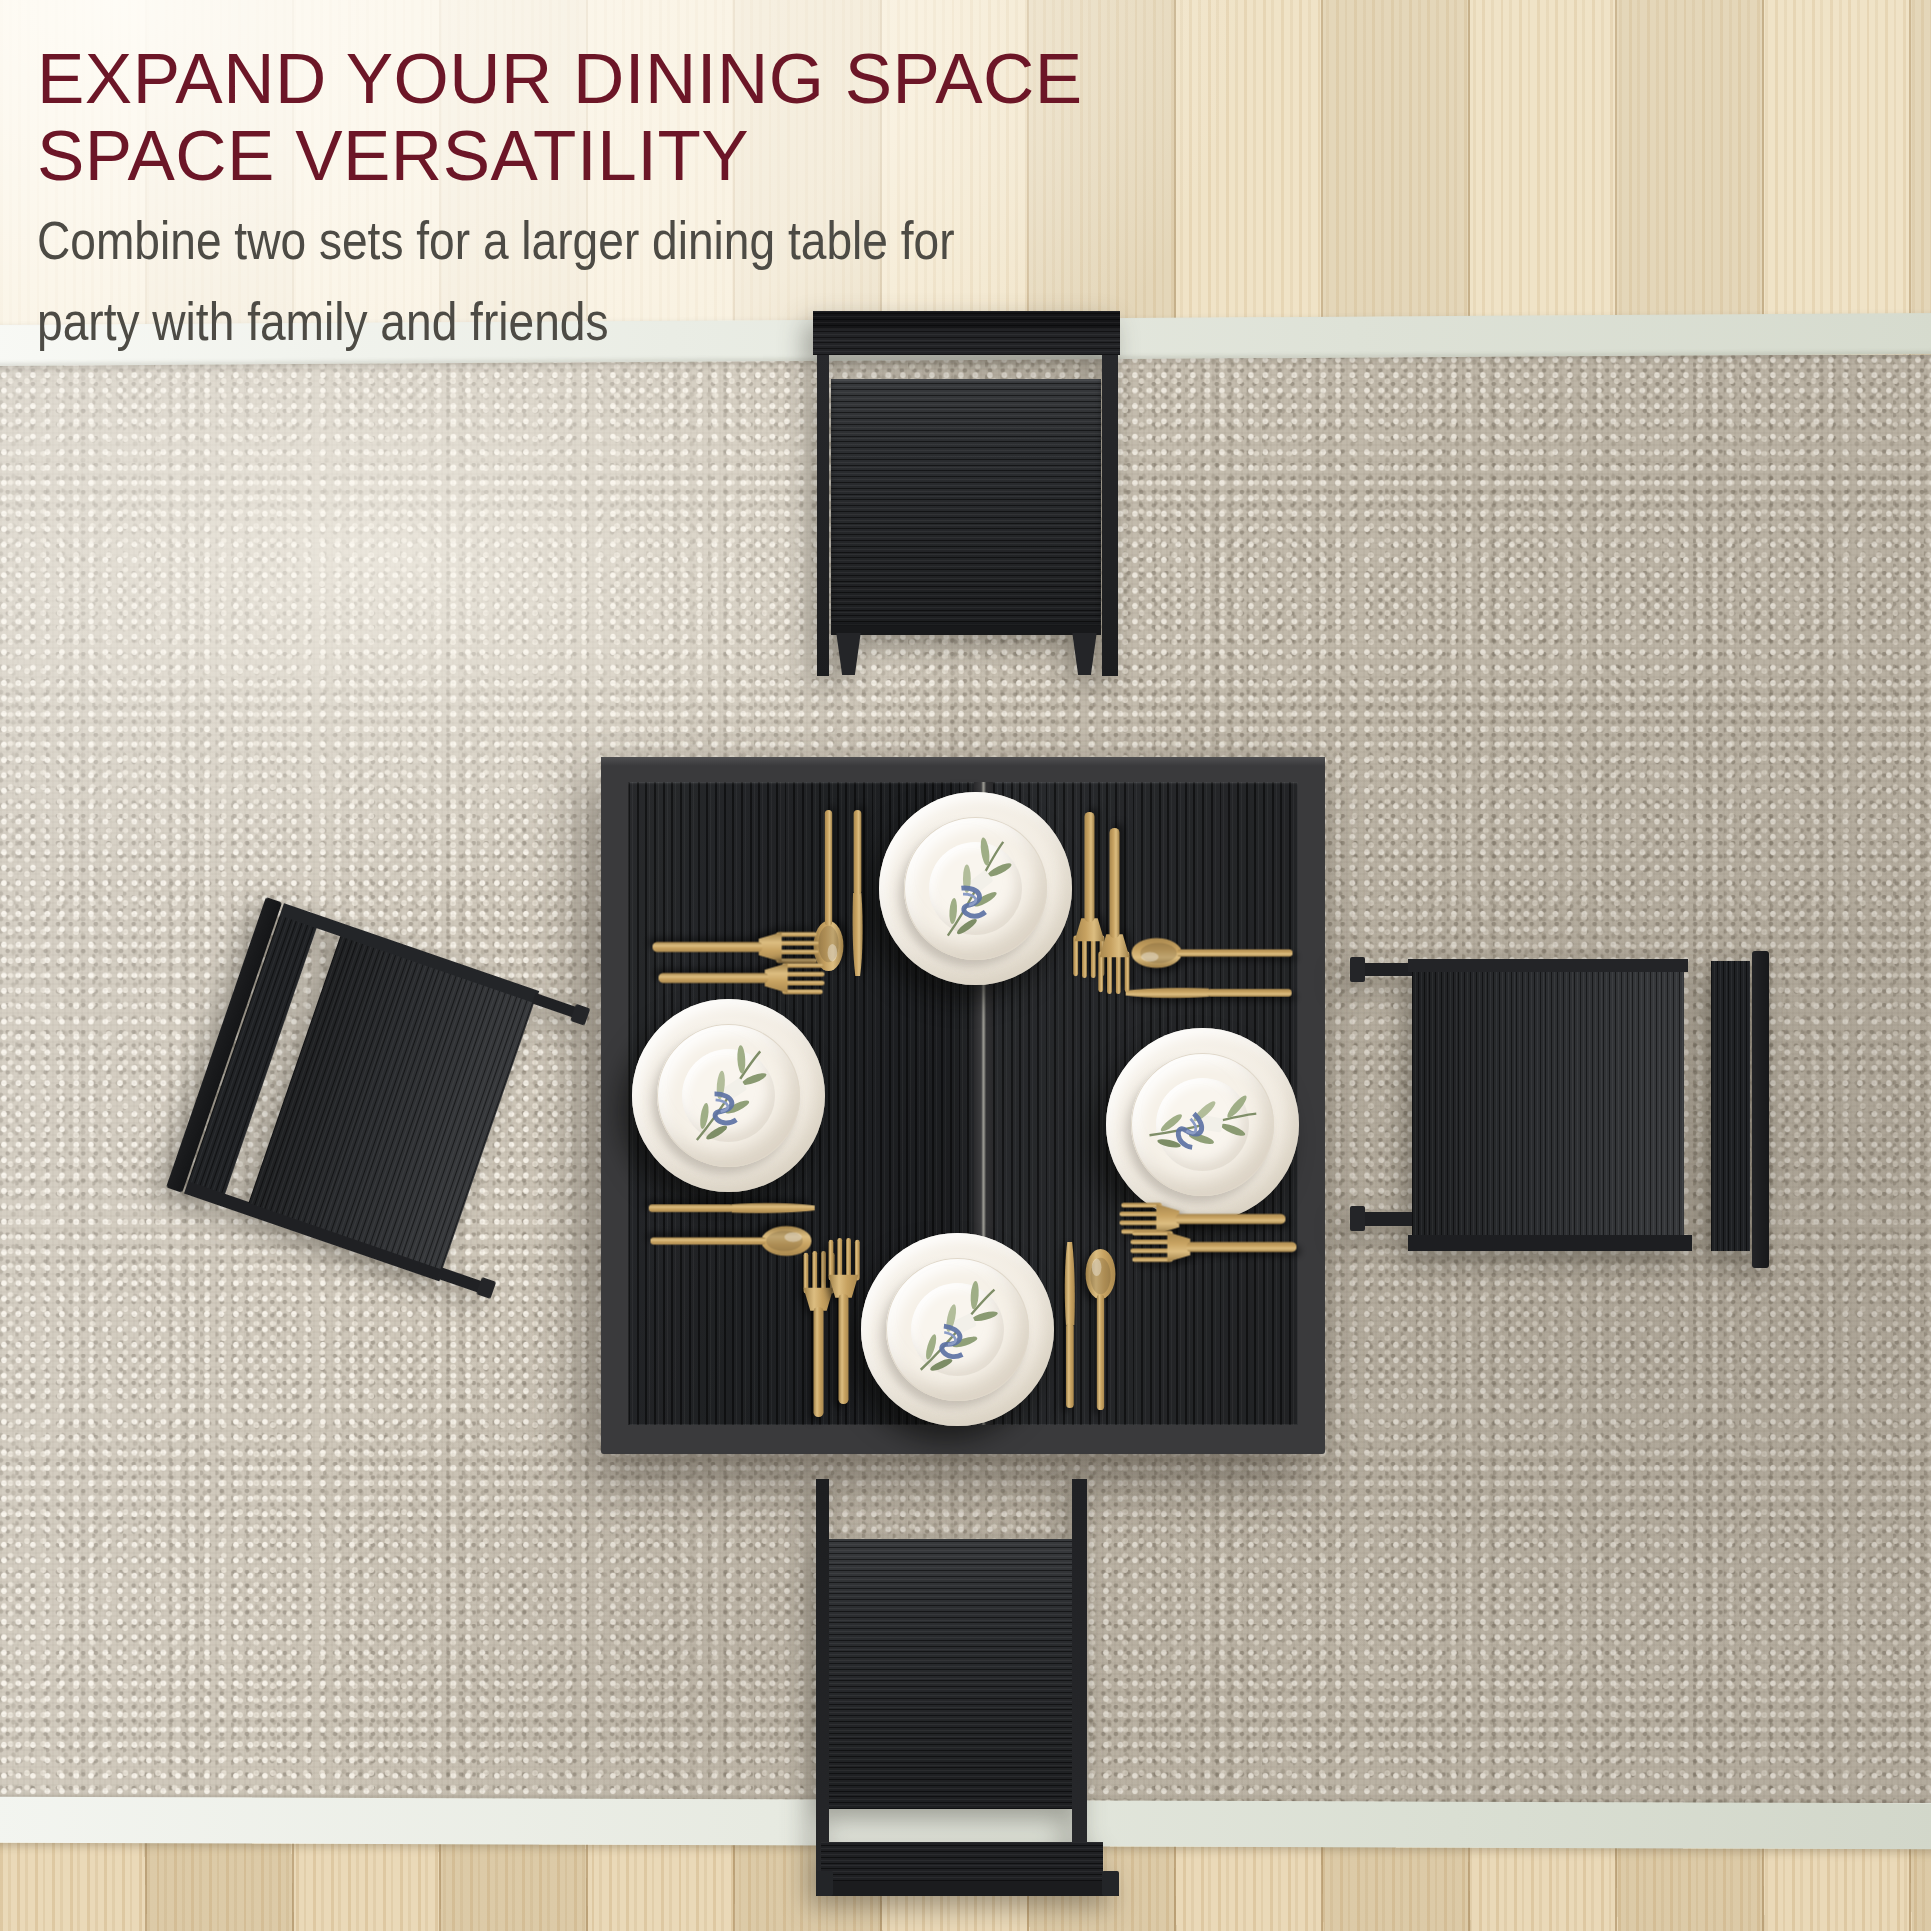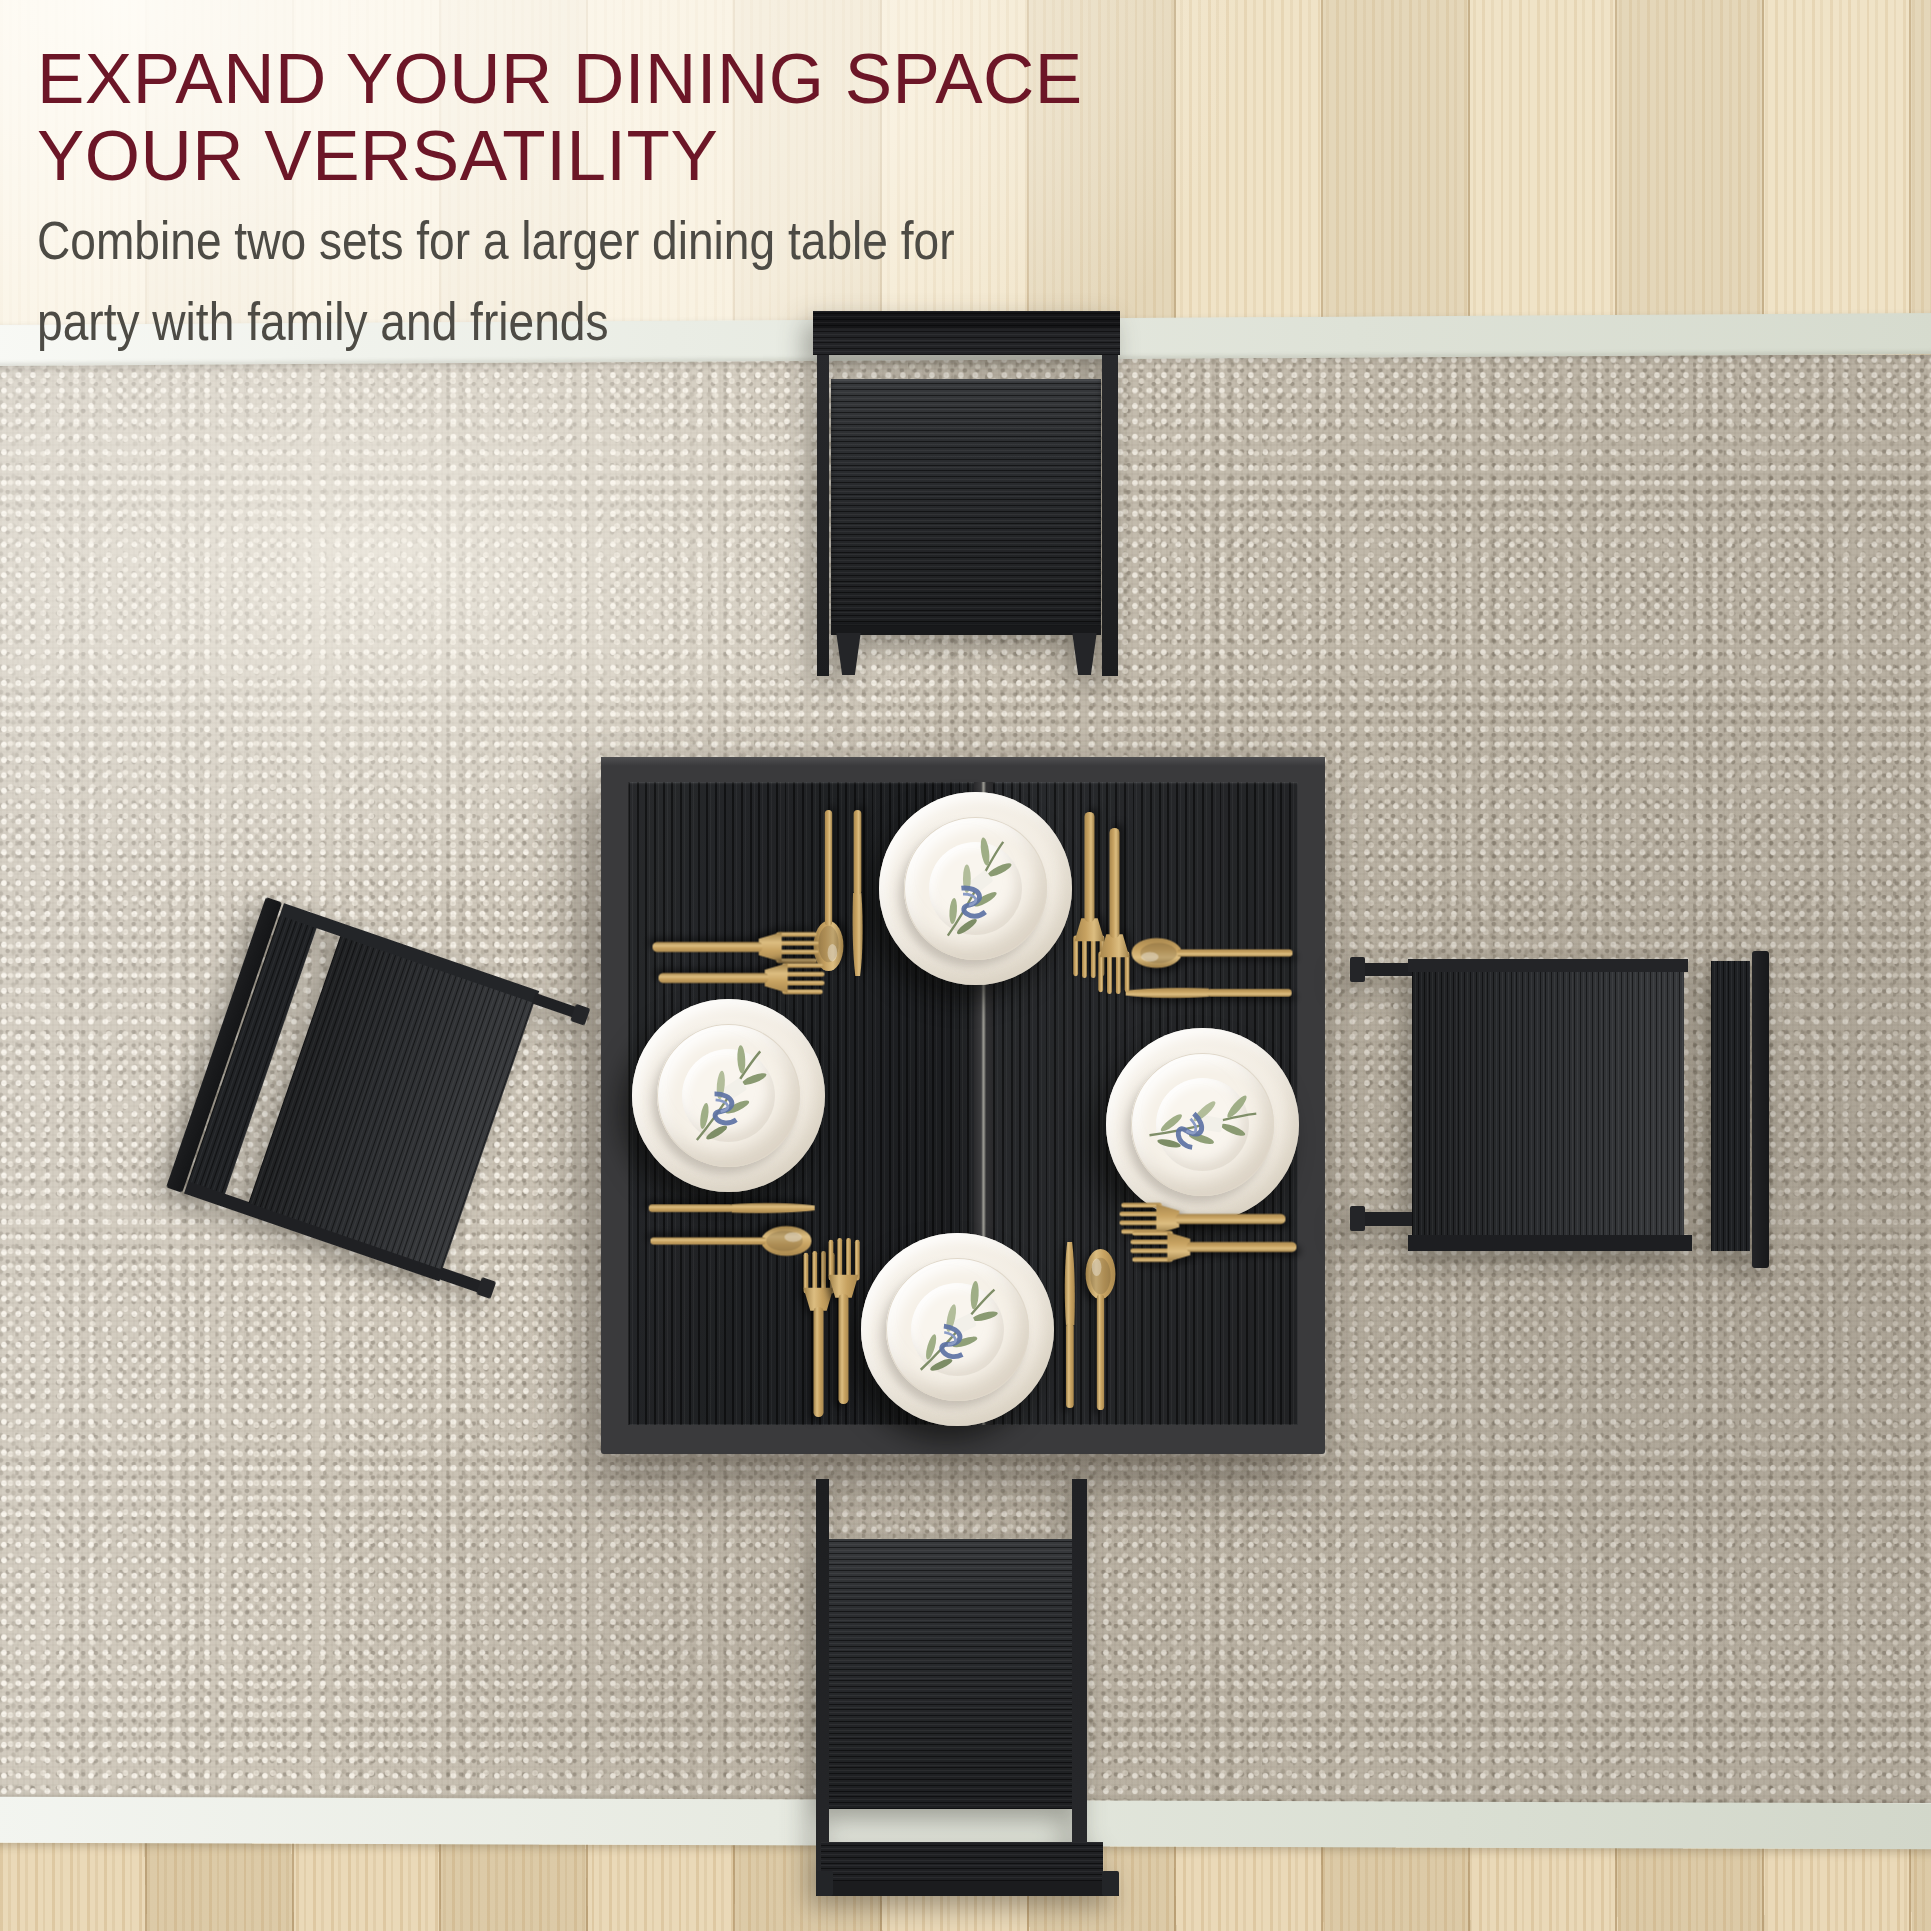--- a/index.html
+++ b/index.html
@@ -348,21 +348,21 @@
   <svg class="cutlery" style="left:723px;top:1123px;width:17.4px;height:170px;transform:rotate(90deg)" viewBox="0 0 18 176">
       <use href="#sym-knife"></use>
     </svg>
   <svg class="cutlery" style="left:714px;top:1159px;width:33px;height:164px;transform:rotate(90deg)" viewBox="0 0 34 170">
       <use href="#sym-spoon"></use>
     </svg>
 
   <div class="copy">
     <div class="headline">
       <span>EXPAND YOUR DINING SPACE</span>
-      <span>YOUR VERSATILITY</span>
+      <span>SPACE VERSATILITY</span>
     </div>
     <div class="subheadline">
       <span>Combine two sets for a larger dining table for</span>
       <span>party with family and friends</span>
     </div>
   </div>
 
 </div>
 
 

